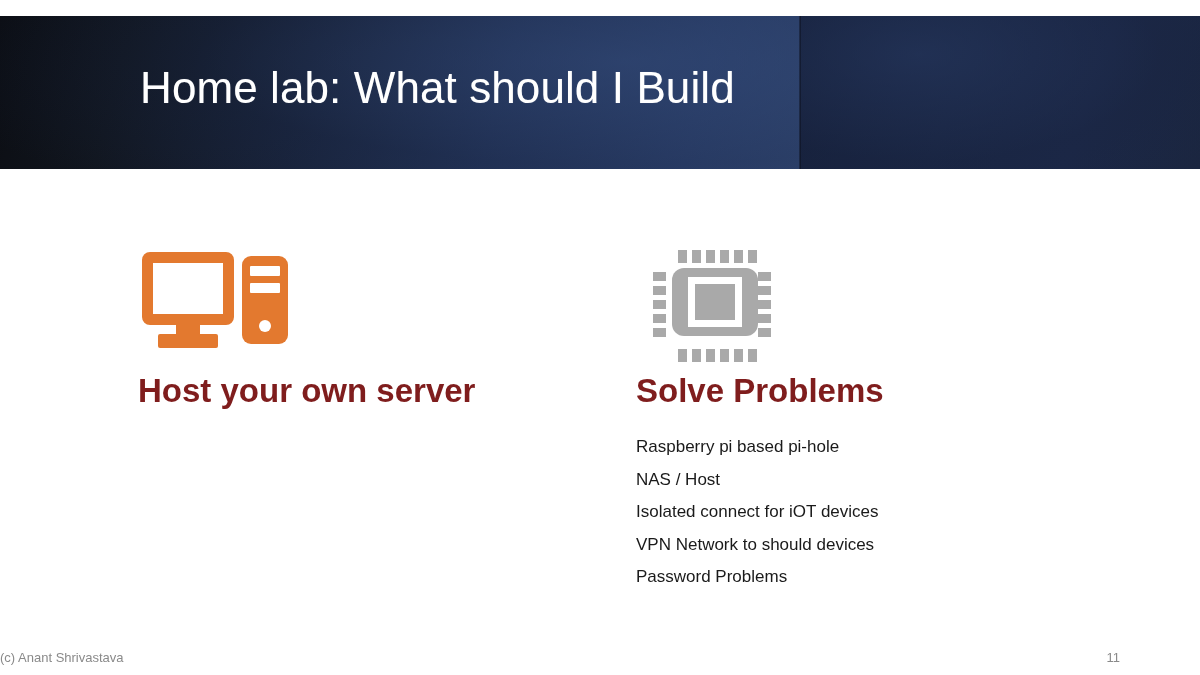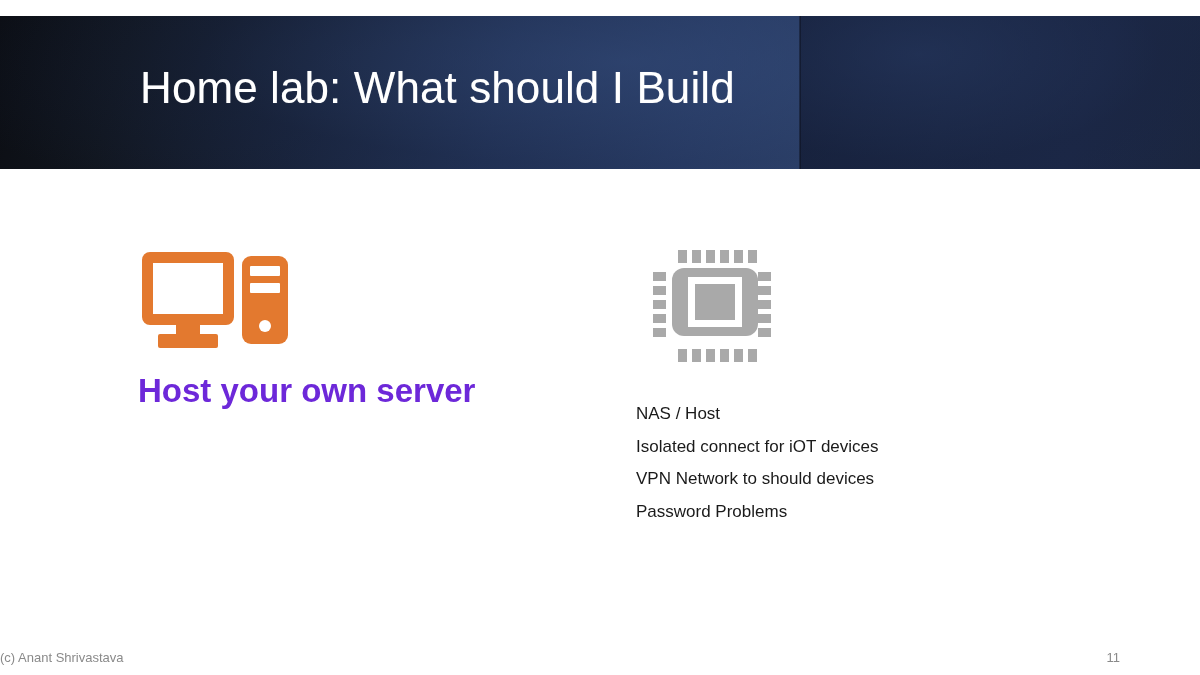--- a/index.html
+++ b/index.html
@@ -154,21 +154,21 @@
   }
   .chip-pin.vert { width: 9px; height: 13px; }
   .chip-pin.horz { width: 13px; height: 9px; }
 
   
   .col-heading {
     margin: 0;
     padding: 0;
     font-size: 33px;
     font-weight: 700;
-    color: #6d28d9;
+    color: #7f1d1d;
     line-height: 1.0;
     white-space: nowrap;
   }
   .col-list {
     margin: 24px 0 0 0;
     padding: 0;
     list-style: none;
   }
   .col-list li {
     font-size: 17px;
@@ -252,21 +252,23 @@
         <div class="chip-pin horz" style="left:9px; top:70px;"></div>
         <div class="chip-pin horz" style="left:9px; top:84px;"></div>
 
         <div class="chip-pin horz" style="left:114px; top:28px;"></div>
         <div class="chip-pin horz" style="left:114px; top:42px;"></div>
         <div class="chip-pin horz" style="left:114px; top:56px;"></div>
         <div class="chip-pin horz" style="left:114px; top:70px;"></div>
         <div class="chip-pin horz" style="left:114px; top:84px;"></div>
       </div>
     </div>
+    <h2 class="col-heading">Solve Problems</h2>
     <ul class="col-list">
+      <li>Raspberry pi based pi-hole</li>
       <li>NAS / Host</li>
       <li>Isolated connect for iOT devices</li>
       <li>VPN Network to should devices</li>
       <li>Password Problems</li>
     </ul>
   </div>
 
   <div class="footer-note">(c) Anant Shrivastava</div>
   <div class="page-number">11</div>
 

